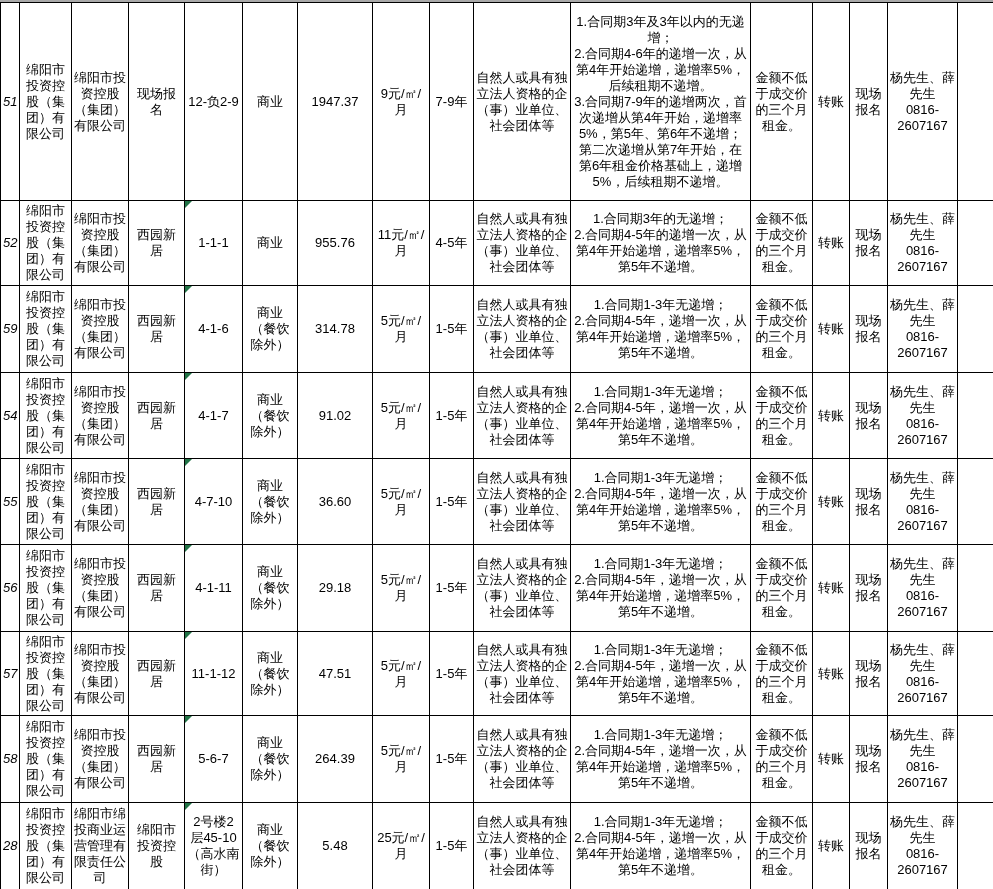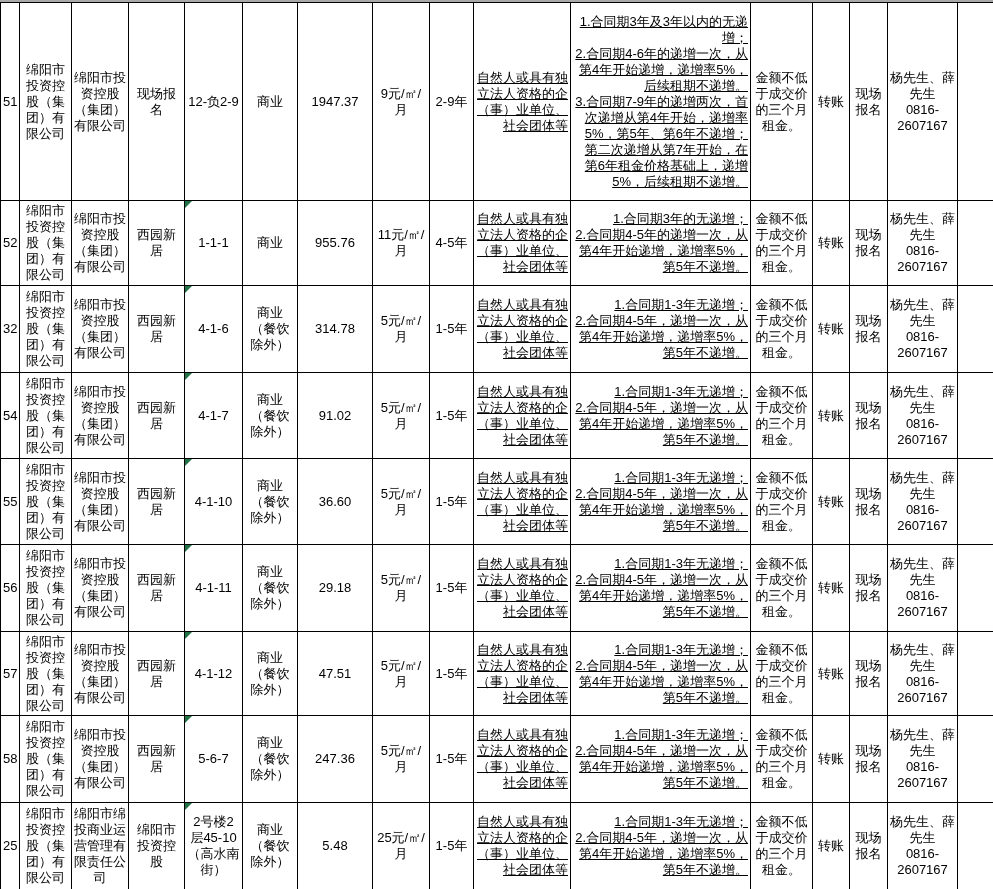--- a/index.html
+++ b/index.html
@@ -14,22 +14,22 @@
   }
   table.lease td{
     border:1px solid #000000;
     vertical-align:middle;
     padding:1px 2px;
     overflow:hidden;
     position:relative;
     line-height:16px;
   }
   td.al-center{text-align:center;}
-  td.al-left{text-align:right;padding-left:3px;padding-right:3px;text-decoration:underline;}
-  td.col-no{padding:1px 0;}
+  td.al-left{text-align:center;padding-left:3px;padding-right:3px;}
+  td.col-no{padding:1px 0;font-style:italic;}
   .cell-text{white-space:pre-line;display:block;}
   .flag{
     position:absolute;top:0;left:0;width:0;height:0;
     border-top:7px solid var(--flag-color,#217346);
     border-right:7px solid transparent;
   }
 </style>
 </head>
 <body>
 
@@ -74,21 +74,21 @@
         <td class="al-center">
           <span class="cell-text">商业</span>
         </td>
         <td class="al-center">
           <span class="cell-text">1947.37</span>
         </td>
         <td class="al-center">
           <span class="cell-text">9元/㎡/月</span>
         </td>
         <td class="al-center">
-          <span class="cell-text">2-9年</span>
+          <span class="cell-text">7-9年</span>
         </td>
         <td class="al-left">
           <span class="cell-text">自然人或具有独立法人资格的企（事）业单位、社会团体等</span>
         </td>
         <td class="al-left">
           <span class="cell-text">1.合同期3年及3年以内的无递增；
 2.合同期4-6年的递增一次，从第4年开始递增，递增率5%，后续租期不递增。
 3.合同期7-9年的递增两次，首次递增从第4年开始，递增率5%，第5年、第6年不递增；第二次递增从第7年开始，在第6年租金价格基础上，递增5%，后续租期不递增。</span>
         </td>
         <td class="al-center">
@@ -156,21 +156,21 @@
         <td class="al-center">
           <span class="cell-text">杨先生、薛先生
 0816-2607167</span>
         </td>
         <td class="al-center">
           <span class="cell-text"></span>
         </td>
       </tr>
       <tr style="height: 87px;">
         <td class="al-center col-no">
-          <span class="cell-text">32</span>
+          <span class="cell-text">59</span>
         </td>
         <td class="al-center">
           <span class="cell-text">绵阳市投资控股（集团）有限公司</span>
         </td>
         <td class="al-center">
           <span class="cell-text">绵阳市投资控股（集团）有限公司</span>
         </td>
         <td class="al-center">
           <span class="cell-text">西园新居</span>
         </td>
@@ -275,21 +275,21 @@
           <span class="cell-text">绵阳市投资控股（集团）有限公司</span>
         </td>
         <td class="al-center">
           <span class="cell-text">绵阳市投资控股（集团）有限公司</span>
         </td>
         <td class="al-center">
           <span class="cell-text">西园新居</span>
         </td>
         <td class="al-center">
           <span class="flag"></span>
-          <span class="cell-text">4-1-10</span>
+          <span class="cell-text">4-7-10</span>
         </td>
         <td class="al-center">
           <span class="cell-text">商业（餐饮除外）</span>
         </td>
         <td class="al-center">
           <span class="cell-text">36.60</span>
         </td>
         <td class="al-center">
           <span class="cell-text">5元/㎡/月</span>
         </td>
@@ -381,21 +381,21 @@
           <span class="cell-text">绵阳市投资控股（集团）有限公司</span>
         </td>
         <td class="al-center">
           <span class="cell-text">绵阳市投资控股（集团）有限公司</span>
         </td>
         <td class="al-center">
           <span class="cell-text">西园新居</span>
         </td>
         <td class="al-center">
           <span class="flag"></span>
-          <span class="cell-text">4-1-12</span>
+          <span class="cell-text">11-1-12</span>
         </td>
         <td class="al-center">
           <span class="cell-text">商业（餐饮除外）</span>
         </td>
         <td class="al-center">
           <span class="cell-text">47.51</span>
         </td>
         <td class="al-center">
           <span class="cell-text">5元/㎡/月</span>
         </td>
@@ -440,21 +440,21 @@
           <span class="cell-text">西园新居</span>
         </td>
         <td class="al-center">
           <span class="flag"></span>
           <span class="cell-text">5-6-7</span>
         </td>
         <td class="al-center">
           <span class="cell-text">商业（餐饮除外）</span>
         </td>
         <td class="al-center">
-          <span class="cell-text">247.36</span>
+          <span class="cell-text">264.39</span>
         </td>
         <td class="al-center">
           <span class="cell-text">5元/㎡/月</span>
         </td>
         <td class="al-center">
           <span class="cell-text">1-5年</span>
         </td>
         <td class="al-left">
           <span class="cell-text">自然人或具有独立法人资格的企（事）业单位、社会团体等</span>
         </td>
@@ -474,21 +474,21 @@
         <td class="al-center">
           <span class="cell-text">杨先生、薛先生
 0816-2607167</span>
         </td>
         <td class="al-center">
           <span class="cell-text"></span>
         </td>
       </tr>
       <tr style="height: 87px;">
         <td class="al-center col-no">
-          <span class="cell-text">25</span>
+          <span class="cell-text">28</span>
         </td>
         <td class="al-center">
           <span class="cell-text">绵阳市投资控股（集团）有限公司</span>
         </td>
         <td class="al-center">
           <span class="cell-text">绵阳市绵投商业运营管理有限责任公司</span>
         </td>
         <td class="al-center">
           <span class="cell-text">绵阳市投资控股</span>
         </td>

